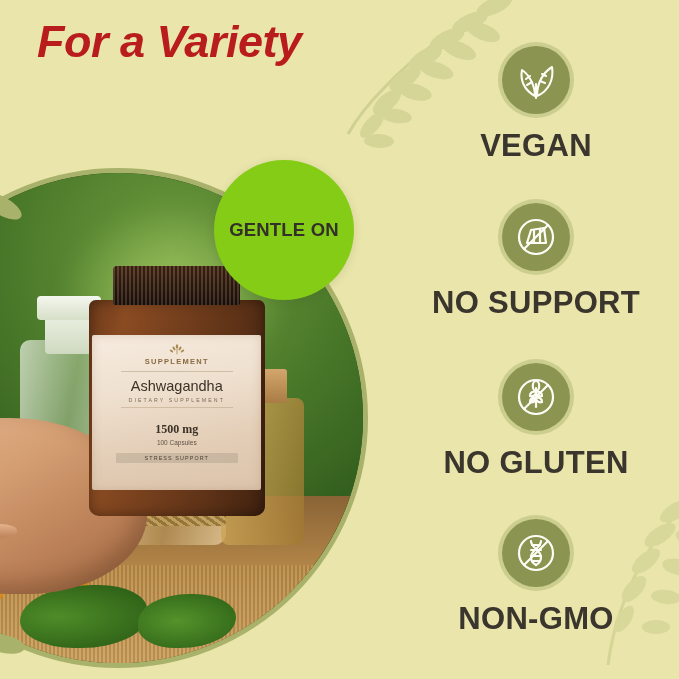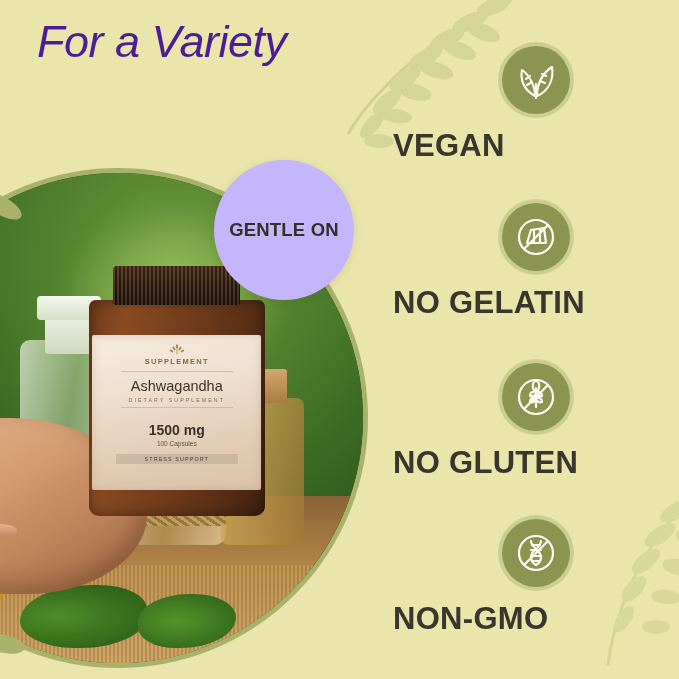--- a/index.html
+++ b/index.html
@@ -11,22 +11,22 @@
   #stage{position:relative;width:679px;height:679px;background:#e9e5ab;overflow:hidden;}
 
   
   .wm{position:absolute;pointer-events:none;}
   #wm-top-right{left:318px;top:-8px;width:200px;height:190px;opacity:.55;}
   #wm-bottom-right{left:540px;top:495px;width:160px;height:190px;opacity:.5;}
 
   
   #headline{
     position:absolute;left:37px;top:18px;width:330px;
-    font-size:45px;line-height:1.05;font-weight:normal;font-style:italic;
-    color:#4c1d95;letter-spacing:-0.5px;
+    font-size:45px;line-height:1.05;font-weight:bold;font-style:italic;
+    color:#b91c1c;letter-spacing:-0.5px;
   }
   #headline .ln{display:block;}
 
   
   #photo-wrap{
     position:absolute;left:-132px;top:168px;width:500px;height:500px;
   }
   #photo-circle{
     position:absolute;inset:0;border-radius:50%;
     border:5px solid #a9b26a;
@@ -111,46 +111,46 @@
     box-shadow:inset 0 0 10px rgba(150,110,80,.25);
     display:flex;flex-direction:column;align-items:center;
     padding-top:5%;box-sizing:border-box;overflow:hidden;
   }
   #label-crest{width:16px;height:11px;margin-bottom:2px;}
   #brand{font-size:7.5px;letter-spacing:1.3px;color:#8a6a44;font-weight:bold;}
   #label-rule{width:66%;height:1px;background:rgba(150,120,90,.35);margin:5px 0 4px;}
   #product-name{font-size:14.5px;color:#3b3128;font-weight:normal;margin-top:2px;}
   #label-sub{font-size:5.2px;letter-spacing:2.1px;color:#7d6a55;margin-top:3px;}
   #label-rule2{width:66%;height:1px;background:rgba(150,120,90,.3);margin:4px 0;}
-  #dose{font-size:14px;font-weight:bold;color:#3b3128;margin-top:10px;}
+  #dose{font-size:12px;font-weight:bold;color:#3b3128;margin-top:10px;font-family:Liberation Serif, serif;}
   #count{font-size:6.5px;color:#5f5243;margin-top:2px;}
   #stress-band{
     margin-top:7px;width:72%;padding:2px 0;text-align:center;
     background:rgba(150,140,120,.3);
     font-size:5.4px;letter-spacing:1.1px;color:#4a4034;border-radius:1px;
   }
 
   
   #laurel{position:absolute;left:-150px;top:150px;width:540px;height:540px;pointer-events:none;}
 
   
   #gentle-badge{
     position:absolute;left:214px;top:160px;width:140px;height:140px;
-    border-radius:50%;background:#c4b5fd;
+    border-radius:50%;background:#84cc16;
     display:flex;flex-direction:column;align-items:center;justify-content:center;
     box-shadow:0 2px 10px rgba(60,60,30,.12);
   }
   #gentle-badge .gl{
     font-size:18.5px;font-weight:bold;color:#332f29;letter-spacing:.2px;line-height:1.22;
     text-align:center;
   }
   #gentle-leaf{position:absolute;left:268px;top:252px;width:58px;height:46px;}
 
   
-  .feature{position:absolute;left:393px;width:286px;text-align:left;}
+  .feature{position:absolute;left:393px;width:286px;text-align:center;}
   #feat-0{top:46px;}
   #feat-1{top:203px;}
   #feat-2{top:363px;}
   #feat-3{top:519px;}
   .feat-icon{
     width:68px;height:68px;border-radius:50%;
     background:#8b9450;margin:0 auto;
     display:flex;align-items:center;justify-content:center;
     box-shadow:0 0 0 4px rgba(168,178,108,.45);
   }
@@ -330,21 +330,21 @@
       <svg width="48" height="48" viewBox="0 0 48 48">
         <g fill="none" stroke="#fdfdf5" stroke-width="2.2" stroke-linecap="round" stroke-linejoin="round">
           <circle cx="24" cy="24" r="17"></circle>
           <path d="M12 36 L36 12"></path>
           <path d="M15 30 L19 17 L32 15 L34 30 Z"></path>
           <path d="M22 17 L22 30"></path>
             <path d="M28 16 L28 30"></path>
         </g>
       </svg>
     </div>
-    <div class="feat-label">NO GELATIN</div>
+    <div class="feat-label">NO SUPPORT</div>
   </div>
 
   <div class="feature" id="feat-3">
     <div class="feat-icon">
       <svg width="48" height="48" viewBox="0 0 48 48">
         <g fill="none" stroke="#fdfdf5" stroke-width="2.2" stroke-linecap="round" stroke-linejoin="round">
           <circle cx="24" cy="24" r="17"></circle>
           <path d="M13 35 L35 13"></path>
           <path d="M19 12 C19 19 29 21 29 28 C29 33 26 35 24 36"></path>
           <path d="M29 12 C29 19 19 21 19 28 C19 33 22 35 24 36"></path>

